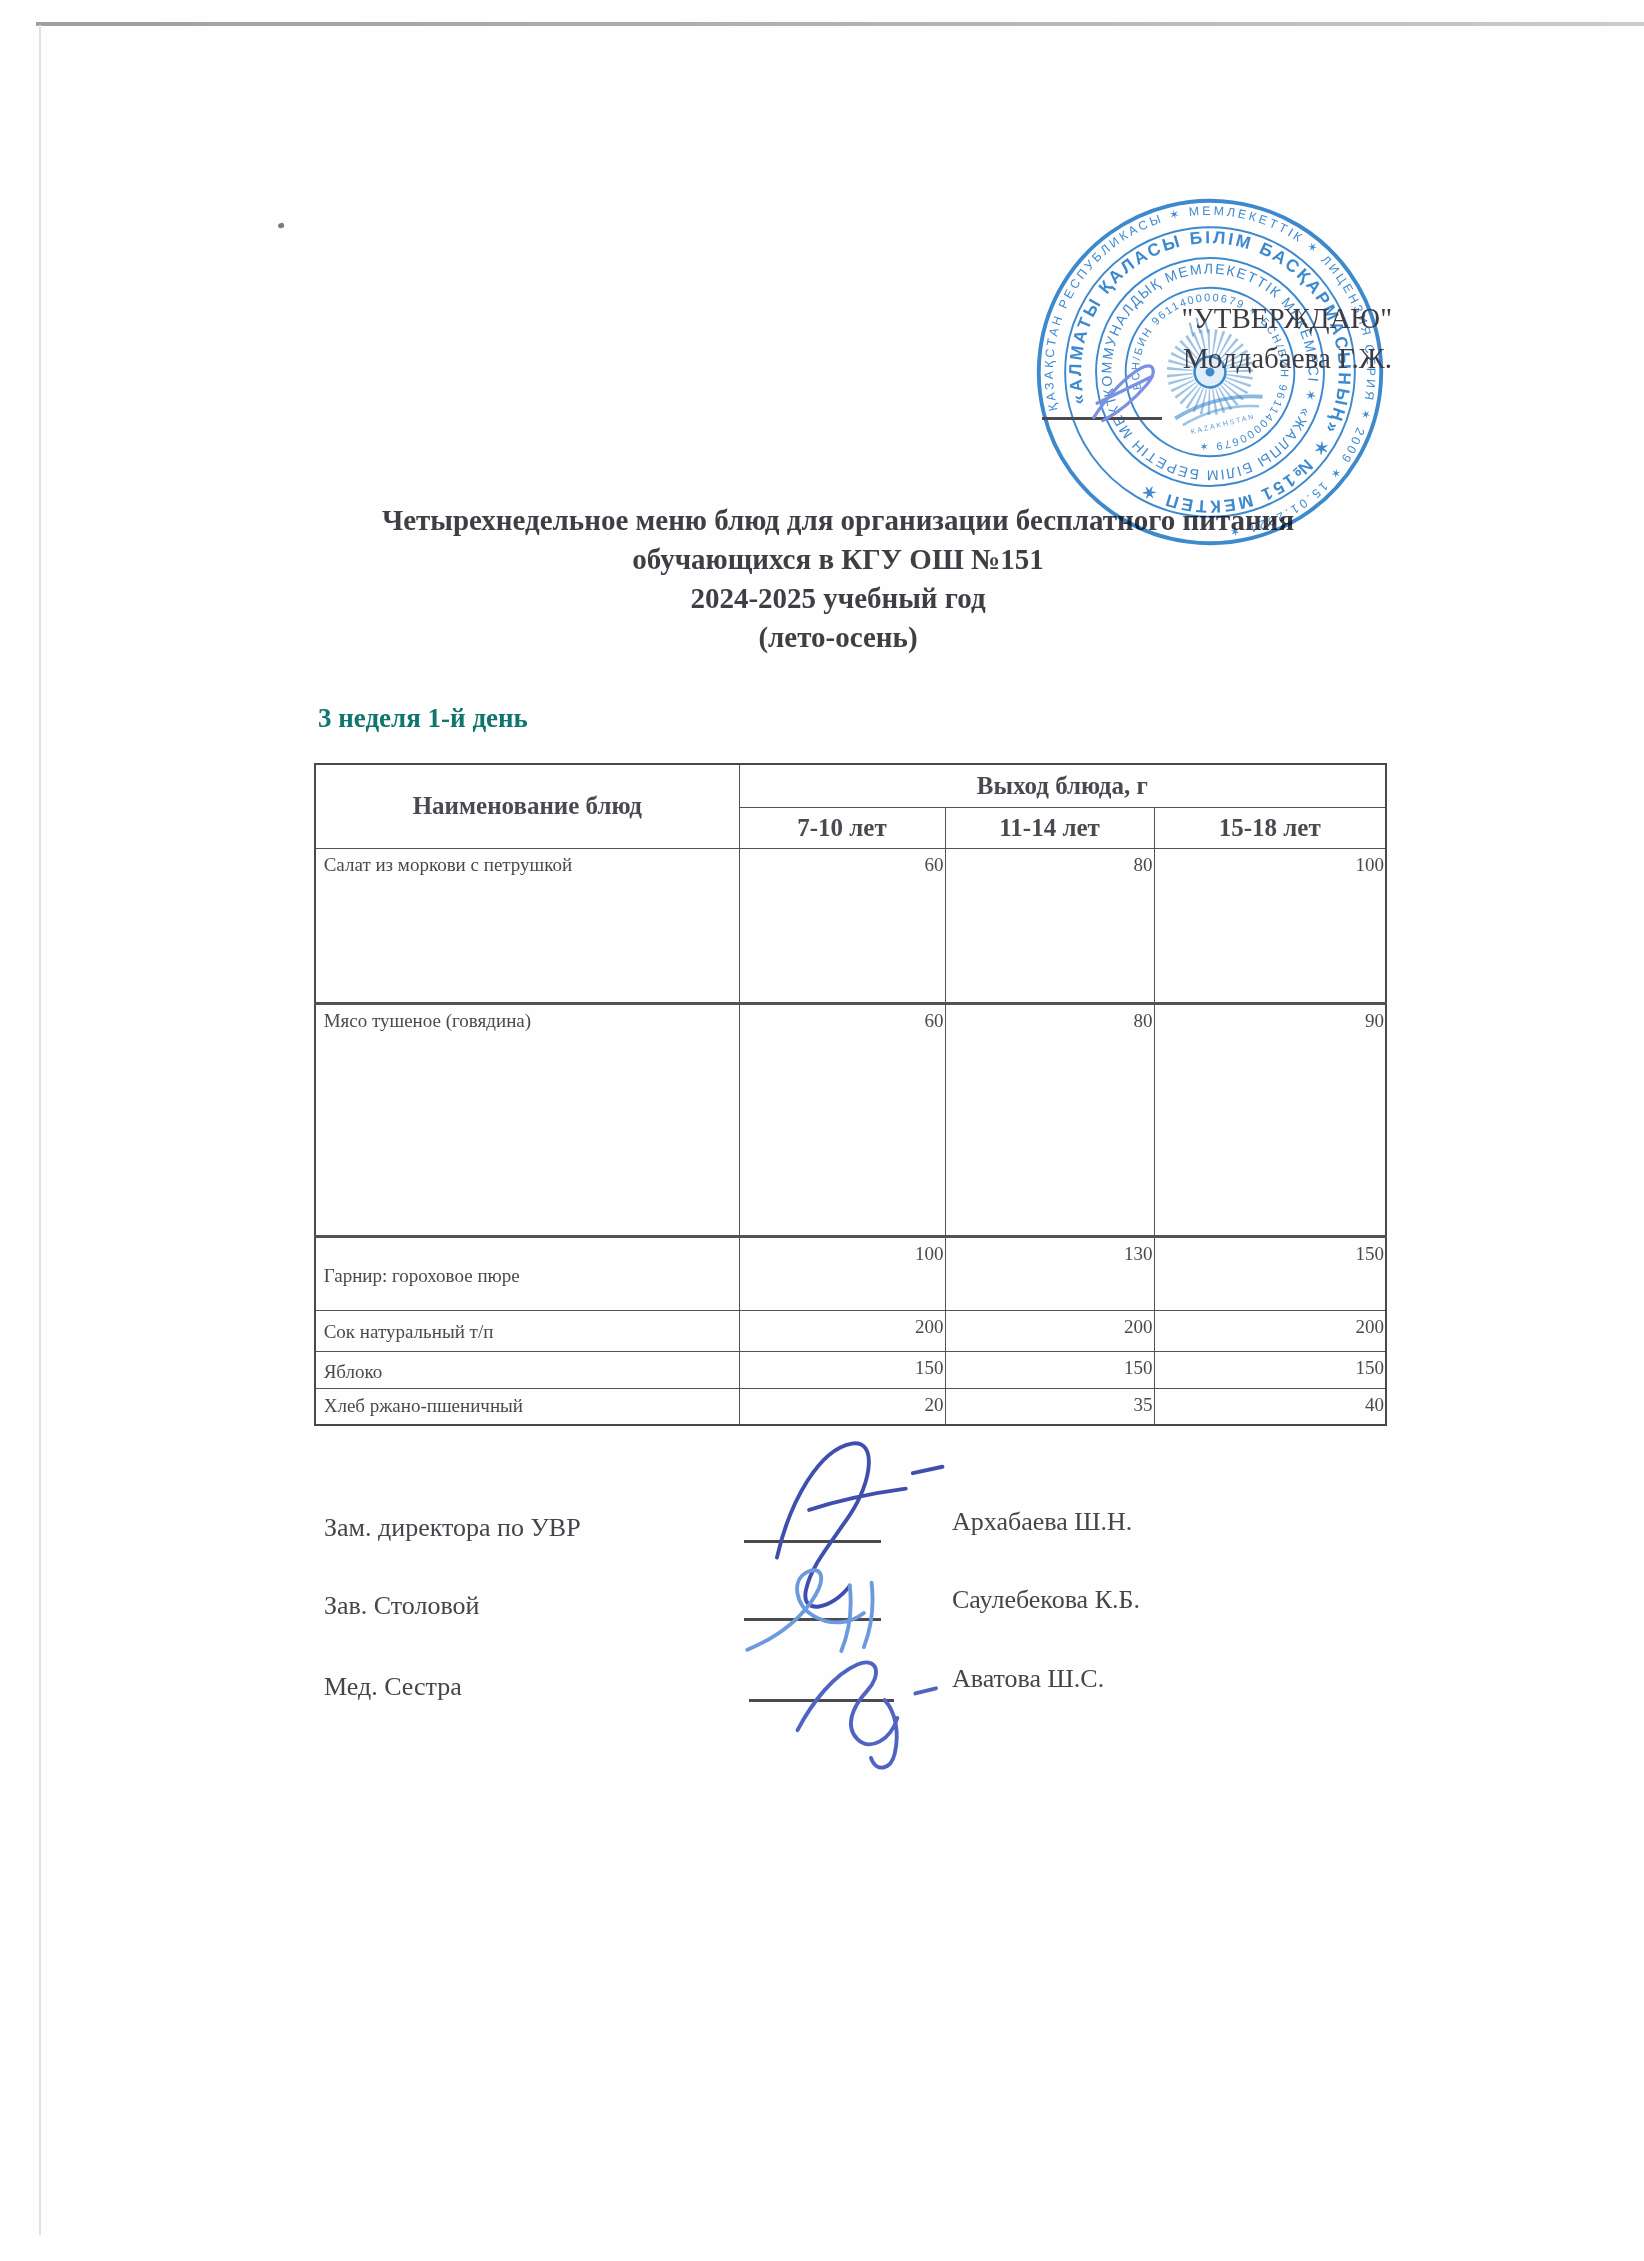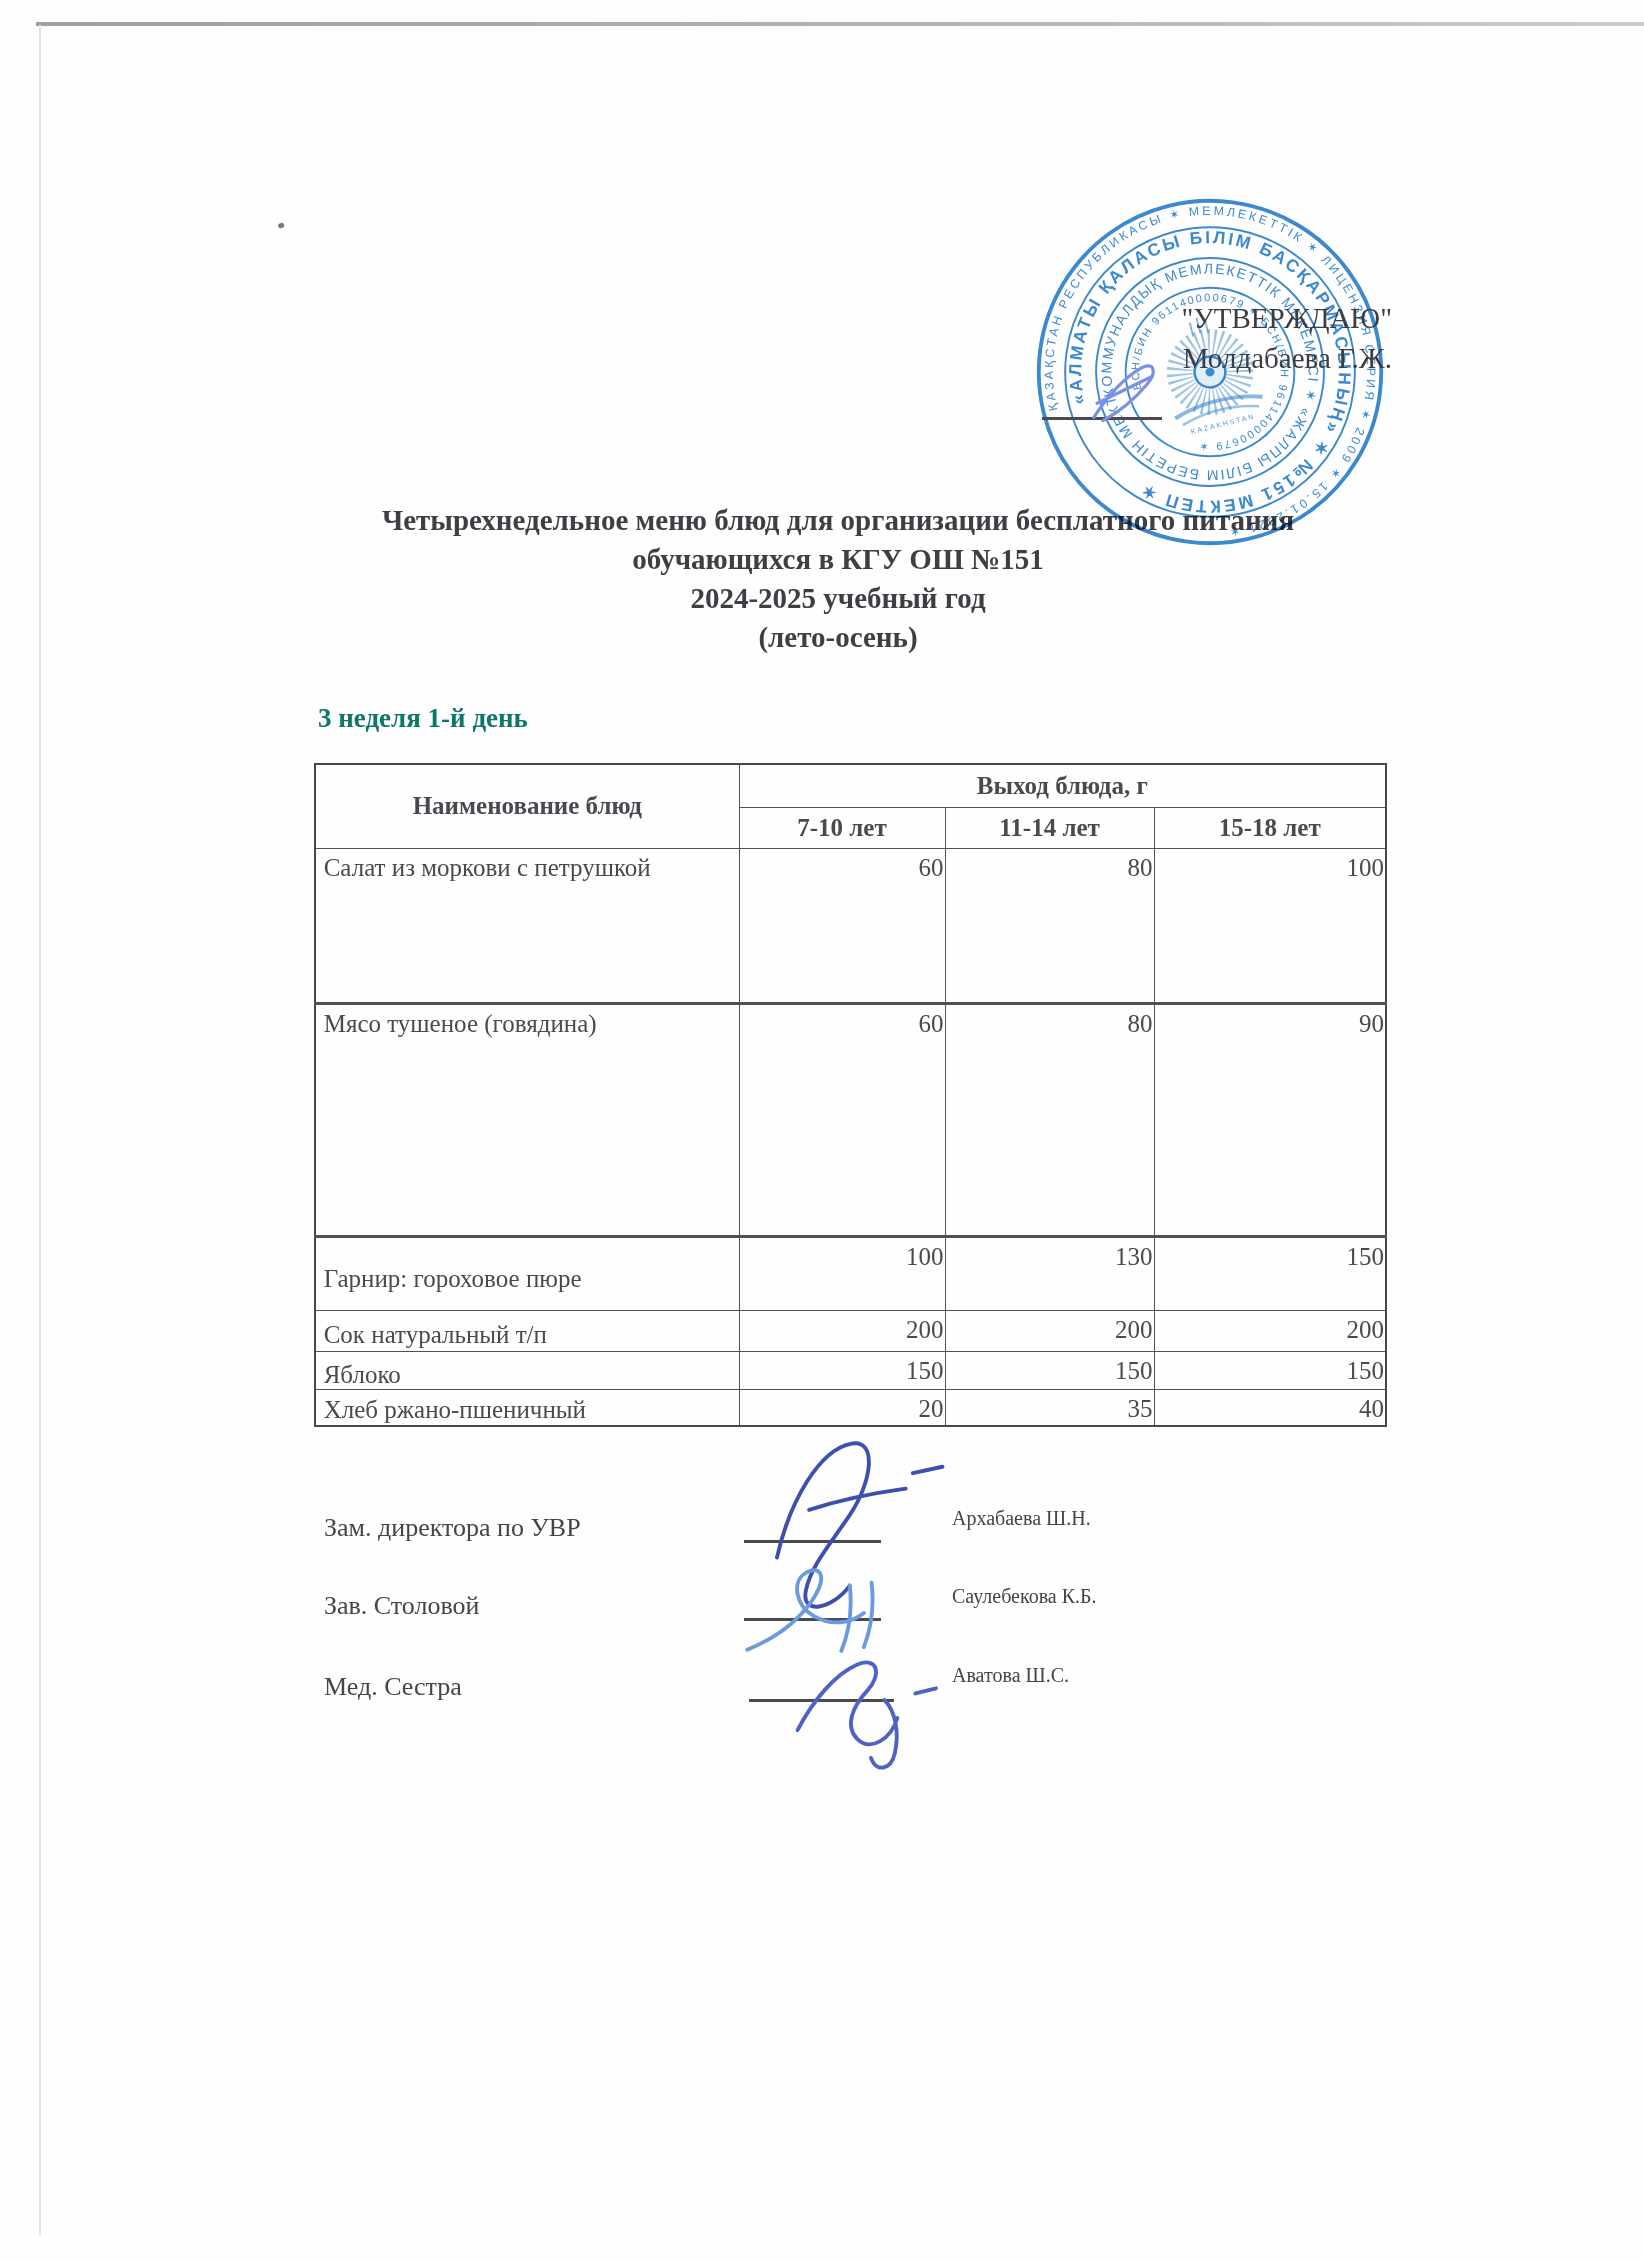--- a/index.html
+++ b/index.html
@@ -39,36 +39,36 @@
   .title{position:absolute;left:146px;top:501px;width:1384px;text-align:center;
     font-weight:bold;font-size:29px;line-height:39px;color:#3e3e44;z-index:2;}
   .week-label{position:absolute;left:318px;top:703px;font-weight:bold;font-size:27px;color:#0f766e;}
 
   
   table.menu{position:absolute;left:314px;top:763px;width:1071px;
     border-collapse:collapse;table-layout:fixed;z-index:2;}
   table.menu th,table.menu td{border:1.9px solid #515157;color:#494950;}
   table.menu{border:2.6px solid #47474d;}
   table.menu th{font-size:25px;font-weight:bold;padding:0;text-align:center;vertical-align:middle;}
-  table.menu td{font-size:25px;vertical-align:top;margin-top:14px;}
+  table.menu td{font-size:19px;vertical-align:top;margin-top:14px;}
   td.dish{text-align:left;padding:5.2px 3.9px 0 7.7px;}
   td.val{text-align:right;padding-top:5.2px;}
   tr.hr1{height:43px;}  tr.hr2{height:41px;}
   tr.r0{height:155px;} tr.r1{height:233px;} tr.r2{height:74px;}
   tr.r3{height:41px;}  tr.r4{height:37px;}  tr.r5{height:37px;}
   tr.r2 td.dish{padding-top:27px;}
   tr.r3 td.dish{padding-top:10.3px;}
   tr.r4 td.dish{padding-top:9px;}
   tr.r5 td.dish{padding-top:6.4px;}
   tr.r1 td{border-top-width:3.2px;}
   tr.r2 td{border-top-width:3.2px;}
 
   
   .role{position:absolute;left:324px;font-size:26px;color:#44444a;white-space:nowrap;}
-  .signer{position:absolute;left:952px;font-size:20px;color:#44444a;white-space:nowrap;}
+  .signer{position:absolute;left:952px;font-size:26px;color:#44444a;white-space:nowrap;}
   .sig-line{position:absolute;height:2.6px;background:#4a4a50;}
   .role.p0{top:1513px;} .role.p1{top:1591px;} .role.p2{top:1672px;}
   .signer.p0{top:1507px;} .signer.p1{top:1585px;} .signer.p2{top:1664px;}
   .sig-line.p0{left:744px;top:1540px;width:137px;}
   .sig-line.p1{left:744px;top:1618px;width:137px;}
   .sig-line.p2{left:749px;top:1699px;width:145px;}
 
   .pen{position:absolute;left:0;top:0;width:1644px;height:2261px;z-index:5;pointer-events:none;}
 </style>
 </head>

